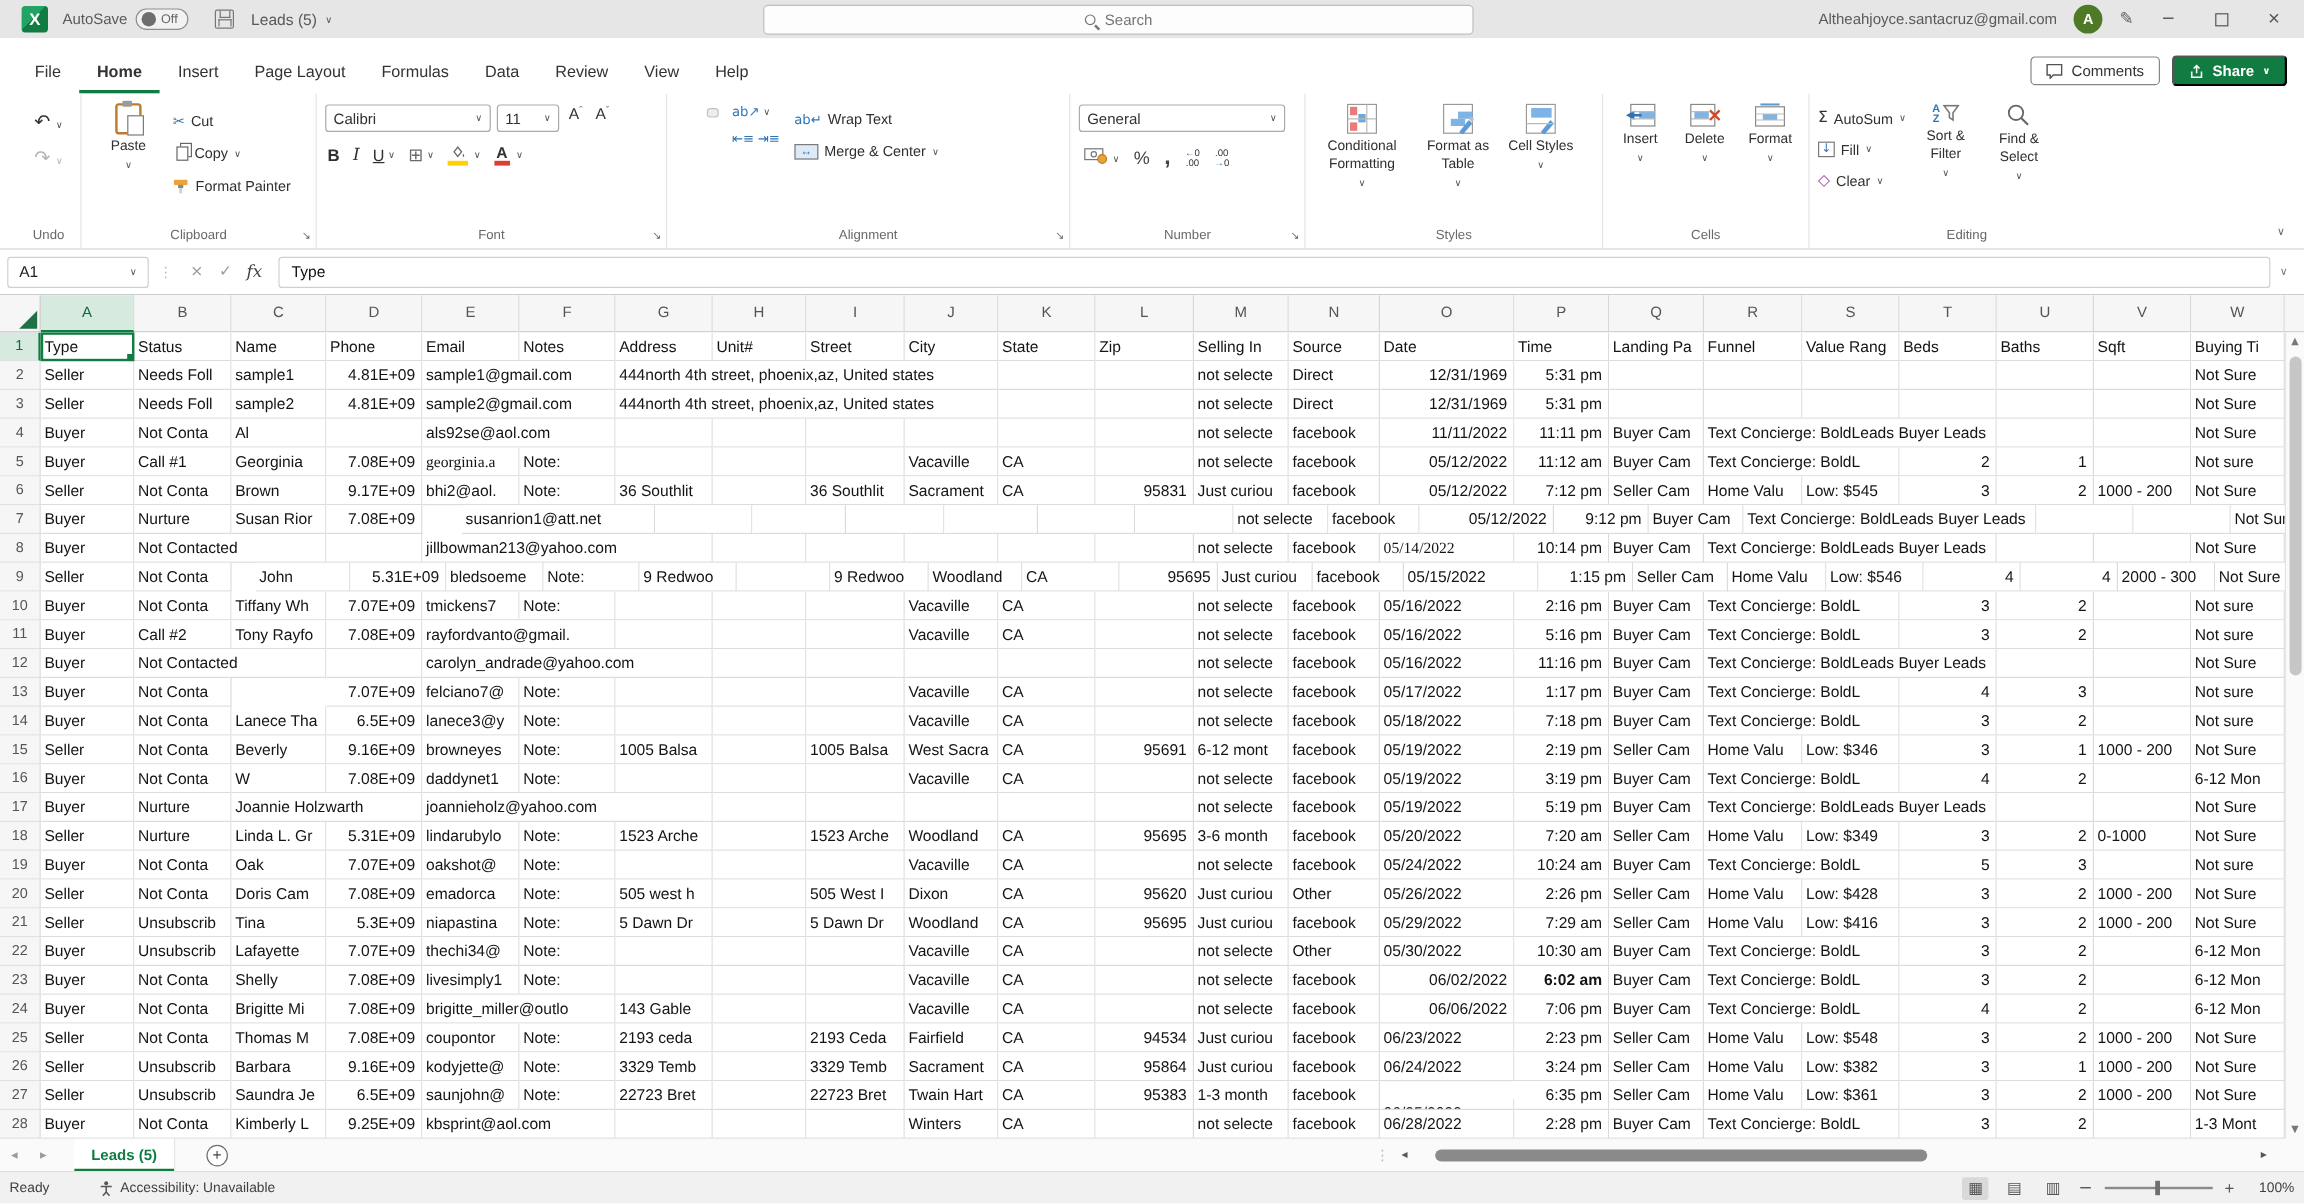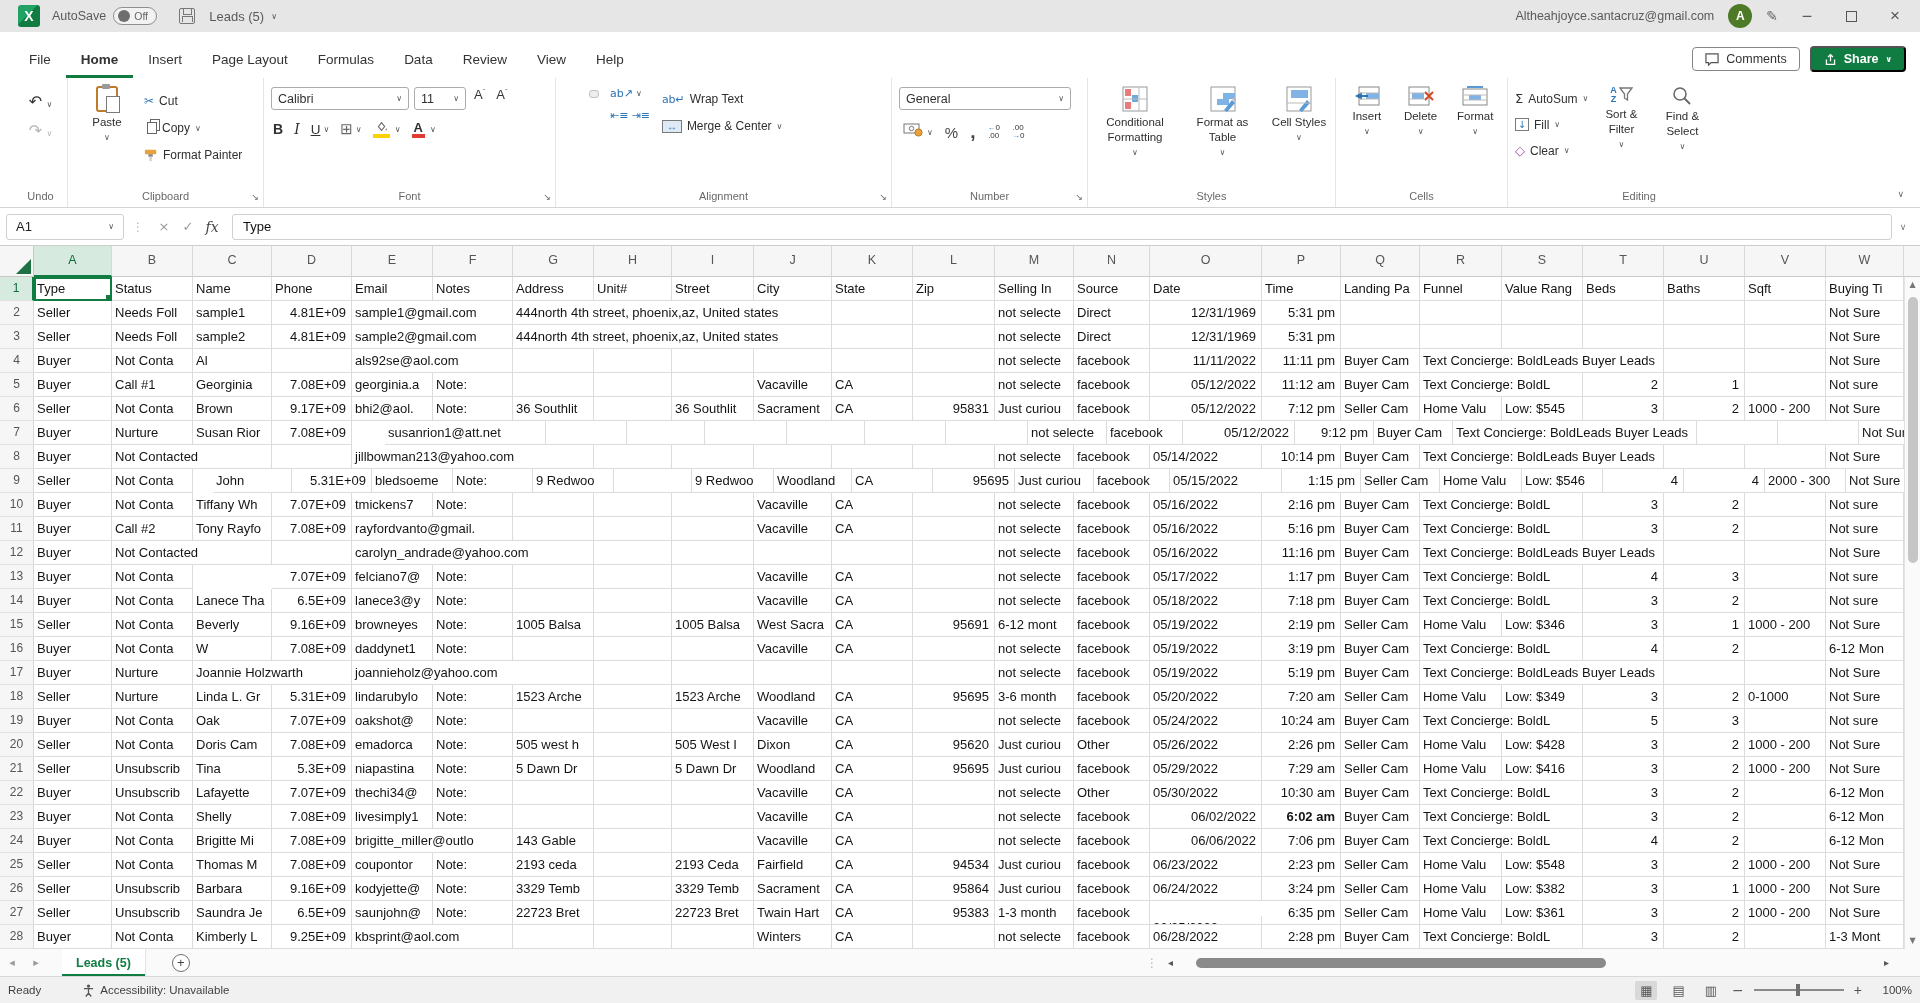--- a/index.html
+++ b/index.html
@@ -123,20 +123,24 @@
     <span class="pill">
         <span class="knob"></span>
         <span>Off</span>
       </span>
   </div>
   <span class="saveico"></span>
   <div class="docname">
     <span>Leads (5)</span>
     <i class="chv">∨</i>
   </div>
+  <div class="searchbox">
+    <span class="lens"></span>
+    <span>Search</span>
+  </div>
   <div class="tb-right">
     <span>Altheahjoyce.santacruz@gmail.com</span>
     <span class="avatar">A</span>
     <span class="ico" style="color:#666;font-size:14px">✎</span>
     <span class="winbtn ico">─</span>
     <span class="winbtn"><span class="restore"></span></span>
     <span class="winbtn" style="font-size:17px">×</span>
   </div>
 </div>
 
@@ -292,21 +296,21 @@
       <span style="font-size:15px;color:#444">%</span>
       <span style="font-size:19px;font-weight:700;color:#444">,</span>
       <span class="dec"><b>←</b>0<br>.00</span>
       <span class="dec">.00<br><b>→</b>0</span>
     </div>
     <div class="glabel">Number</div>
     <i class="launcher">↘</i>
   </div>
 
   <div class="rgroup" style="width:248px">
-    <div class="gbody" style="justify-content:space-between">
+    <div class="gbody" style="justify-content:flex-start">
       <div class="bigbtn" style="width:80px">
         <svg width="26" height="26" viewBox="0 0 26 26">
             <rect x="1" y="1" width="24" height="24" fill="#fff" stroke="#999"></rect>
             <rect x="3" y="3" width="6" height="7" fill="#E97B7B"></rect>
             <rect x="3" y="16" width="6" height="7" fill="#E97B7B"></rect>
             <rect x="10" y="9" width="6" height="7" fill="#6EA8DC"></rect>
             <line x1="17" y1="1" x2="17" y2="25" stroke="#bbb"></line>
             <line x1="1" y1="13" x2="25" y2="13" stroke="#bbb"></line>
           </svg>
         <span>Conditional Formatting</span>
@@ -561,21 +565,21 @@
         <div class="cell" style="width: 81px;"></div>
         <div class="cell" style="width: 81px;"></div>
         <div class="cell" style="width: 78px;">Not Sure</div>
       </div>
       <div class="grow">
         <div class="rown">5</div>
         <div class="cell" style="width: 78px;">Buyer</div>
         <div class="cell" style="width: 81px;">Call #1</div>
         <div class="cell" style="width: 79px;">Georginia</div>
         <div class="cell ar" style="width: 80px;">7.08E+09</div>
-        <div class="cell" style="width: 81px;">georginia.a</div>
+        <div class="cell" style="width: 81px; font-family: Liberation Serif, serif;">georginia.a</div>
         <div class="cell" style="width: 80px;">Note:</div>
         <div class="cell" style="width: 81px;"></div>
         <div class="cell" style="width: 78px;"></div>
         <div class="cell" style="width: 82px;"></div>
         <div class="cell" style="width: 78px;">Vacaville</div>
         <div class="cell" style="width: 81px;">CA</div>
         <div class="cell" style="width: 82px;"></div>
         <div class="cell" style="width: 79px;">not selecte</div>
         <div class="cell" style="width: 76px;">facebook</div>
         <div class="cell ar" style="width: 112px;">05/12/2022</div>
@@ -642,21 +646,21 @@
         <div class="cell" style="width: 160px;">Not Contacted</div>
         <div class="cell" style="width: 80px;"></div>
         <div class="cell" style="width: 242px;">jillbowman213@yahoo.com</div>
         <div class="cell" style="width: 78px;"></div>
         <div class="cell" style="width: 82px;"></div>
         <div class="cell" style="width: 78px;"></div>
         <div class="cell" style="width: 81px;"></div>
         <div class="cell" style="width: 82px;"></div>
         <div class="cell" style="width: 79px;">not selecte</div>
         <div class="cell" style="width: 76px;">facebook</div>
-        <div class="cell" style="width: 112px;">05/14/2022</div>
+        <div class="cell" style="width: 112px; font-family: Liberation Serif, serif;">05/14/2022</div>
         <div class="cell ar" style="width: 79px;">10:14 pm</div>
         <div class="cell" style="width: 79px;">Buyer Cam</div>
         <div class="cell" style="width: 244px;">Text Concierge: BoldLeads Buyer Leads</div>
         <div class="cell" style="width: 81px;"></div>
         <div class="cell" style="width: 81px;"></div>
         <div class="cell" style="width: 78px;">Not Sure</div>
       </div>
       <div class="grow">
         <div class="rown">9</div>
         <div class="cell" style="width: 78px;">Seller</div>

